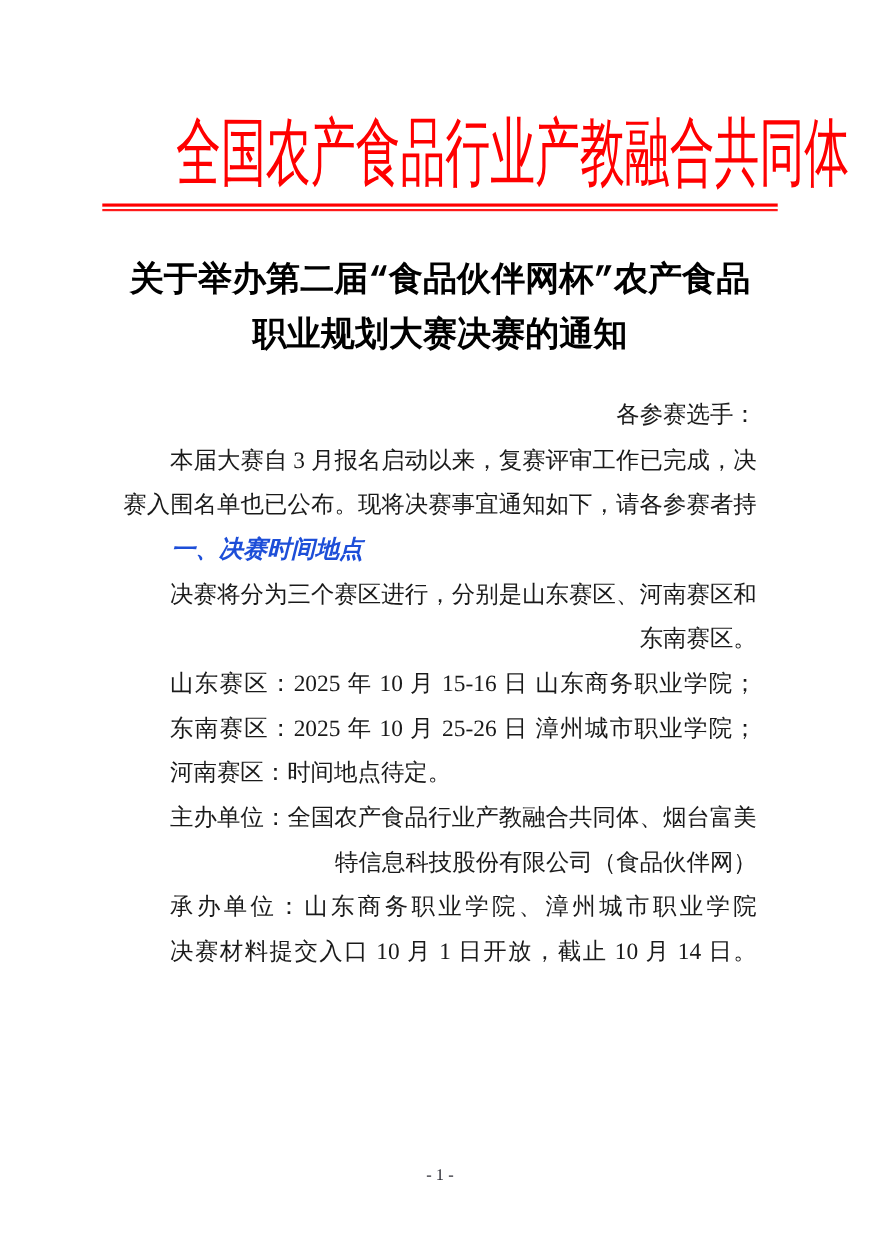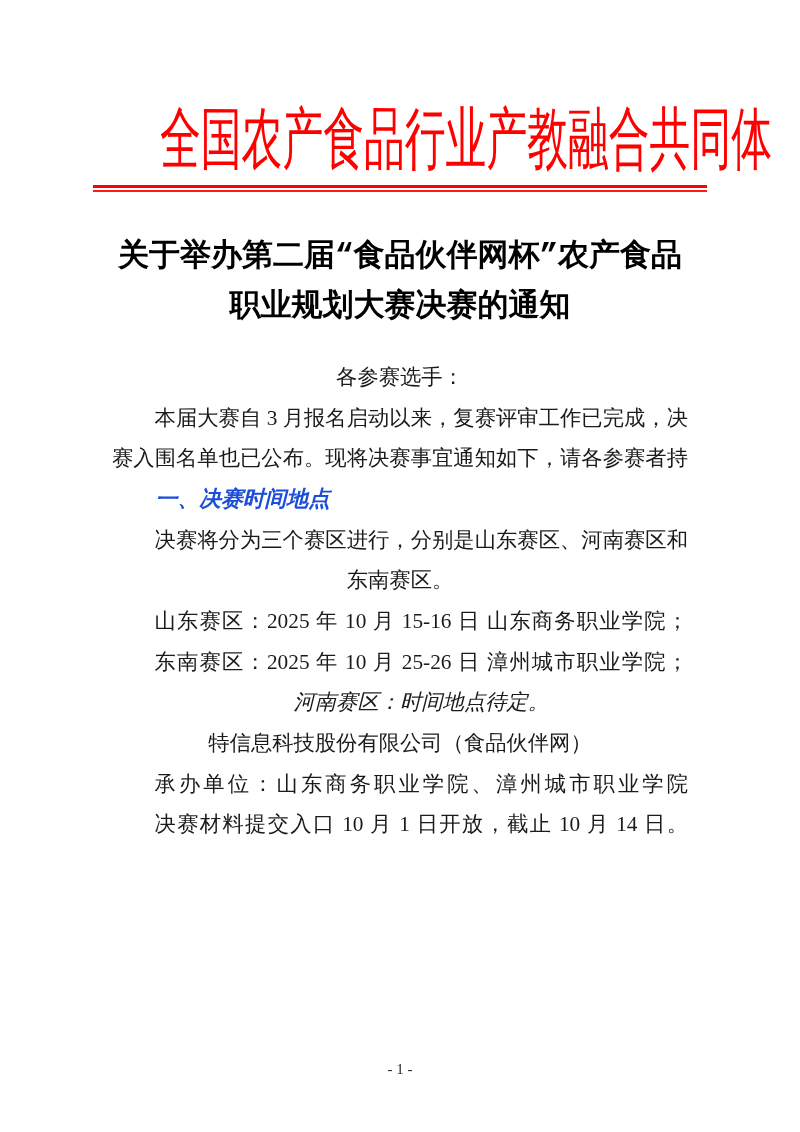--- a/index.html
+++ b/index.html
@@ -48,22 +48,22 @@
     position:absolute;
     top:357px;left:112px;width:576px;
     color:#1a1a1a;
     font-size:21.3px;
   }
   .line{
     line-height:40.65px;
     min-height:40.65px;
     white-space:normal;
   }
-  .line.plain{text-align:center;}
-  .line.indent{text-indent:2em;text-align:center;font-style:italic;}
+  .line.plain{text-align:right;}
+  .line.indent{text-indent:2em;text-align:left;}
   .line.fill{text-align:justify;text-align-last:justify;}
   .line.indent-fill{text-indent:2em;text-align:justify;text-align-last:justify;}
   .line.heading{
     text-indent:2em;
     font-family:"Liberation Sans","DejaVu Sans",sans-serif;
     font-weight:bold;
     font-size:21.8px;
     color:#1d4ed8;
     font-style:italic;
   }
@@ -100,20 +100,21 @@
   <main class="body" id="body-lines">
       <div class="line plain">各参赛选手：</div>
       <div class="line indent-fill">本届大赛自 3 月报名启动以来，复赛评审工作已完成，决</div>
       <div class="line fill">赛入围名单也已公布。现将决赛事宜通知如下，请各参赛者持</div>
       <div class="line heading">一、决赛时间地点</div>
       <div class="line indent-fill">决赛将分为三个赛区进行，分别是山东赛区、河南赛区和</div>
       <div class="line plain">东南赛区。</div>
       <div class="line indent-fill">山东赛区：2025 年 10 月 15-16 日  山东商务职业学院；</div>
       <div class="line indent-fill">东南赛区：2025 年 10 月 25-26 日  漳州城市职业学院；</div>
       <div class="line indent">河南赛区：时间地点待定。</div>
+      <div class="line indent-fill">主办单位：全国农产食品行业产教融合共同体、烟台富美</div>
       <div class="line plain">特信息科技股份有限公司（食品伙伴网）</div>
       <div class="line indent-fill">承办单位：山东商务职业学院、漳州城市职业学院</div>
       <div class="line indent-fill">决赛材料提交入口 10 月 1 日开放，截止 10 月 14 日。</div>
     </main>
 
   <footer class="footer">
     <span>- 1 -</span>
   </footer>
 
 </div>

